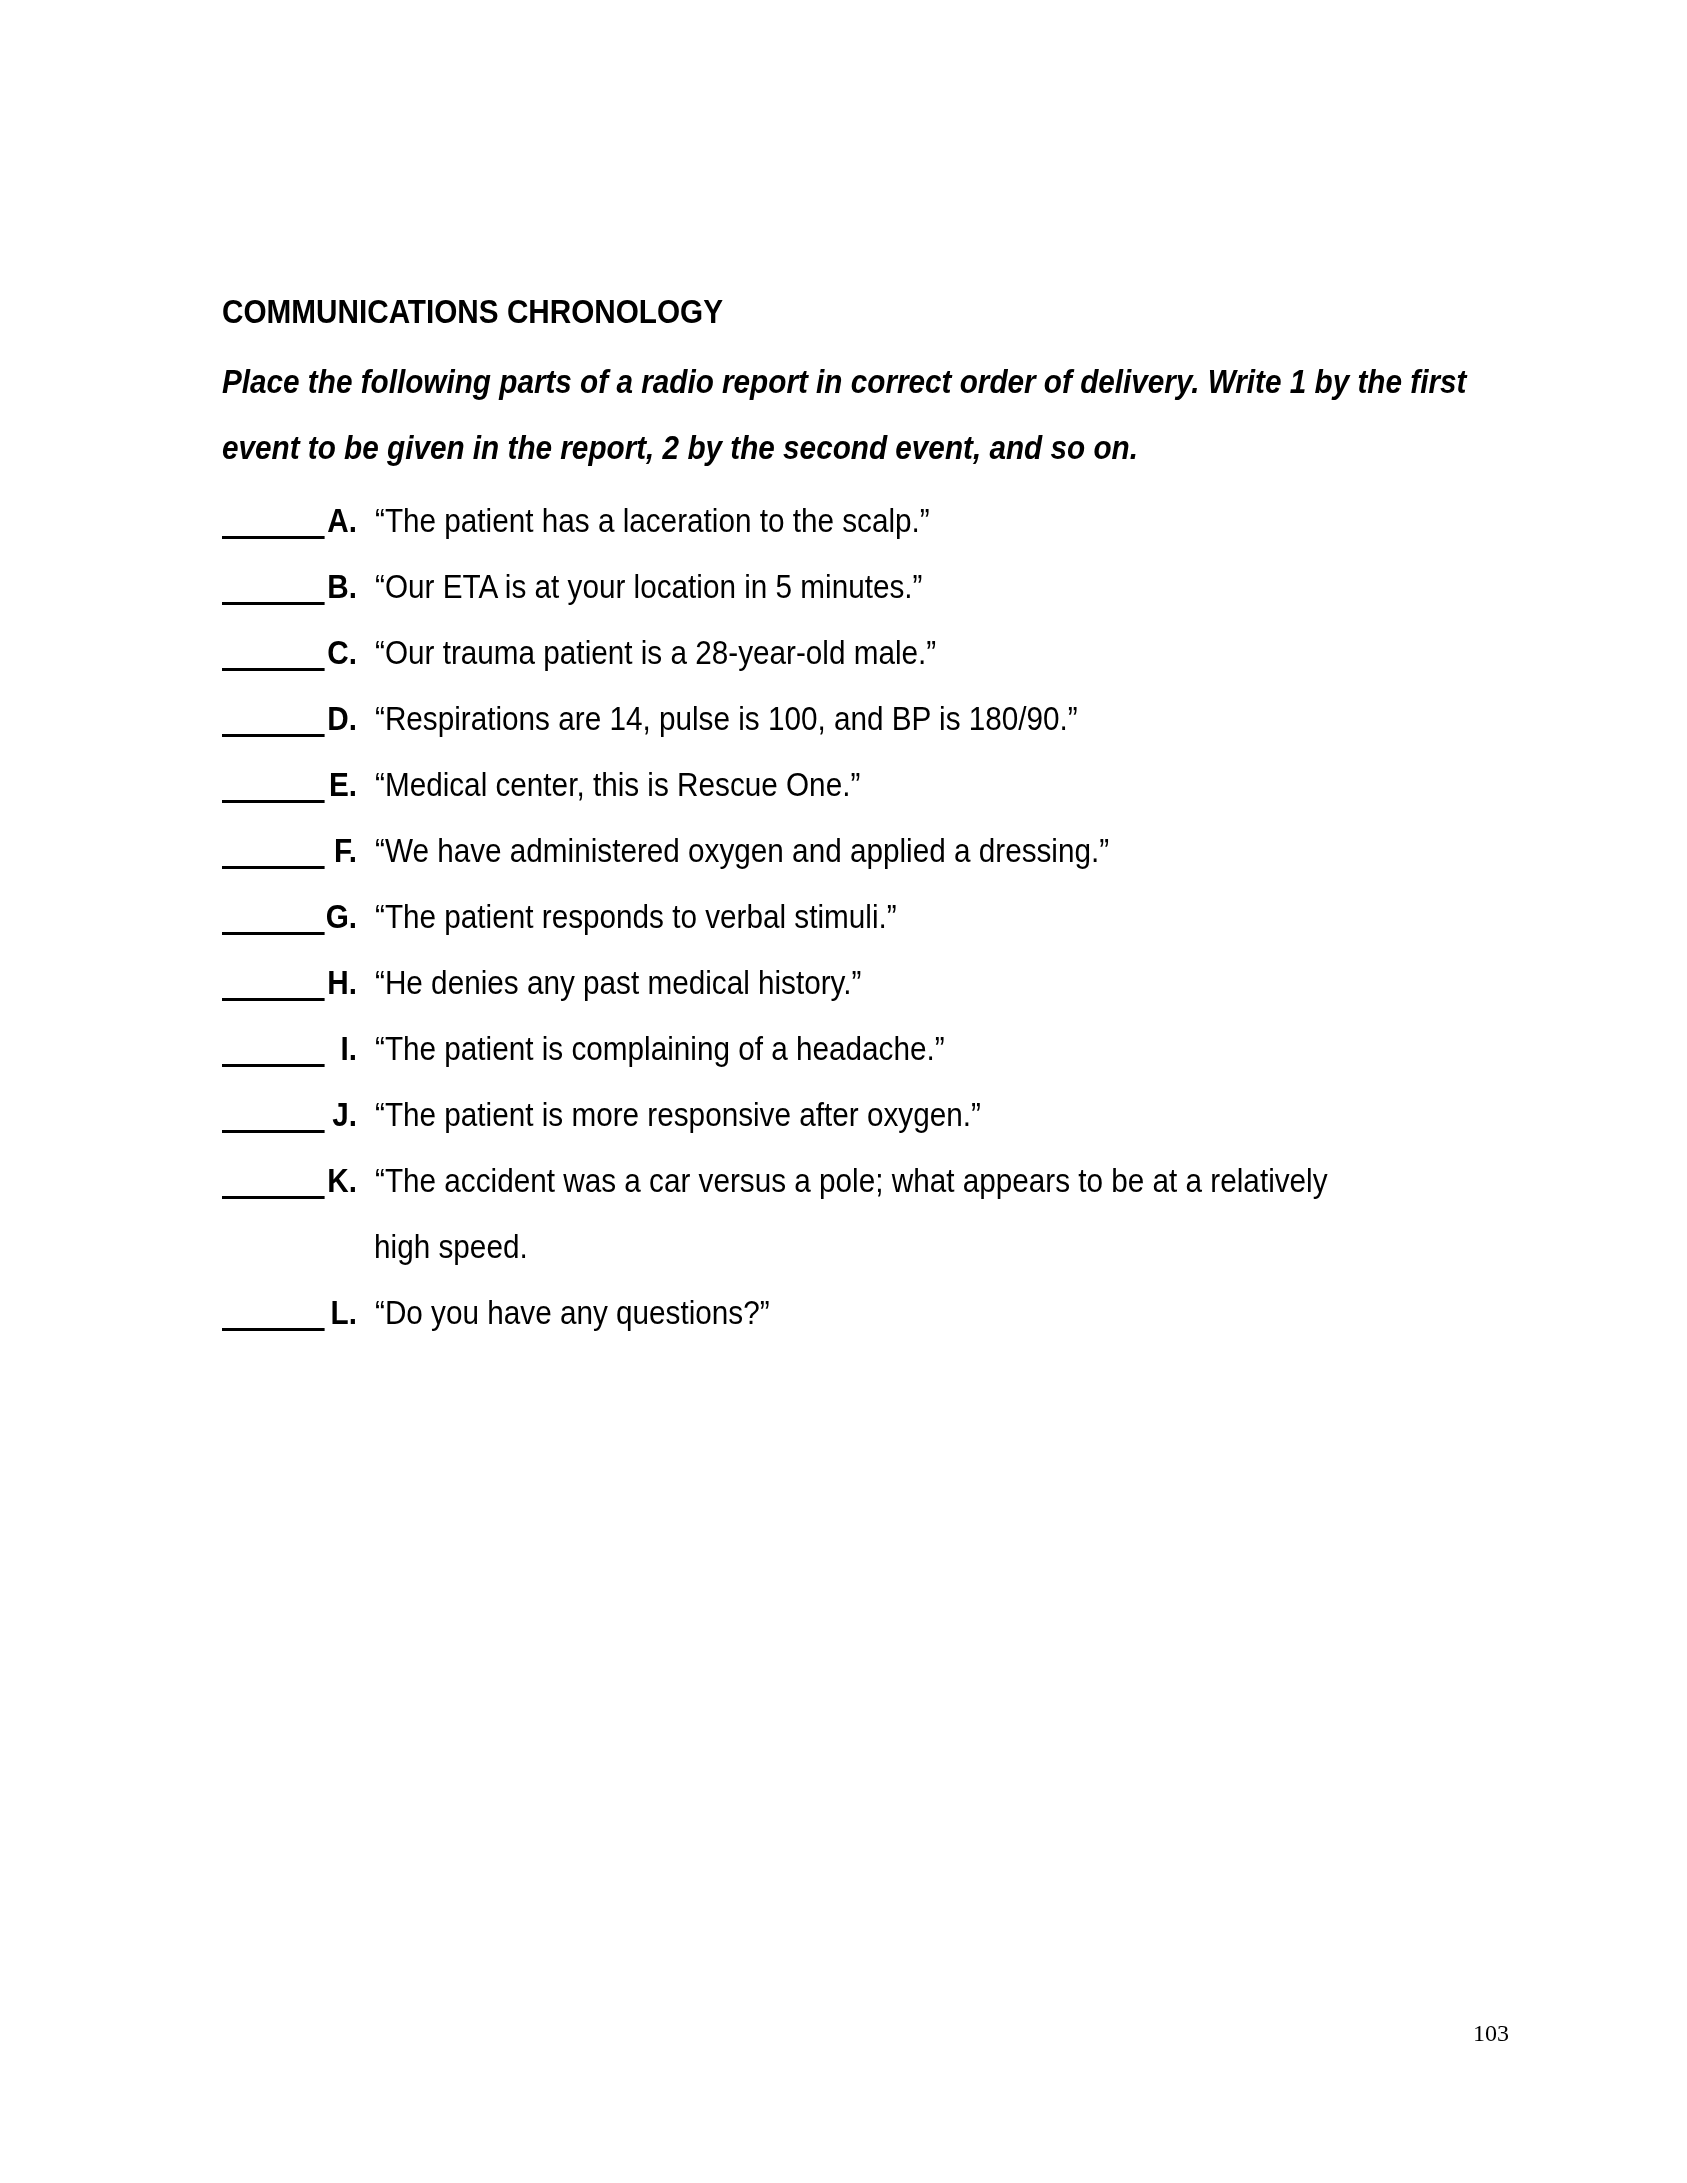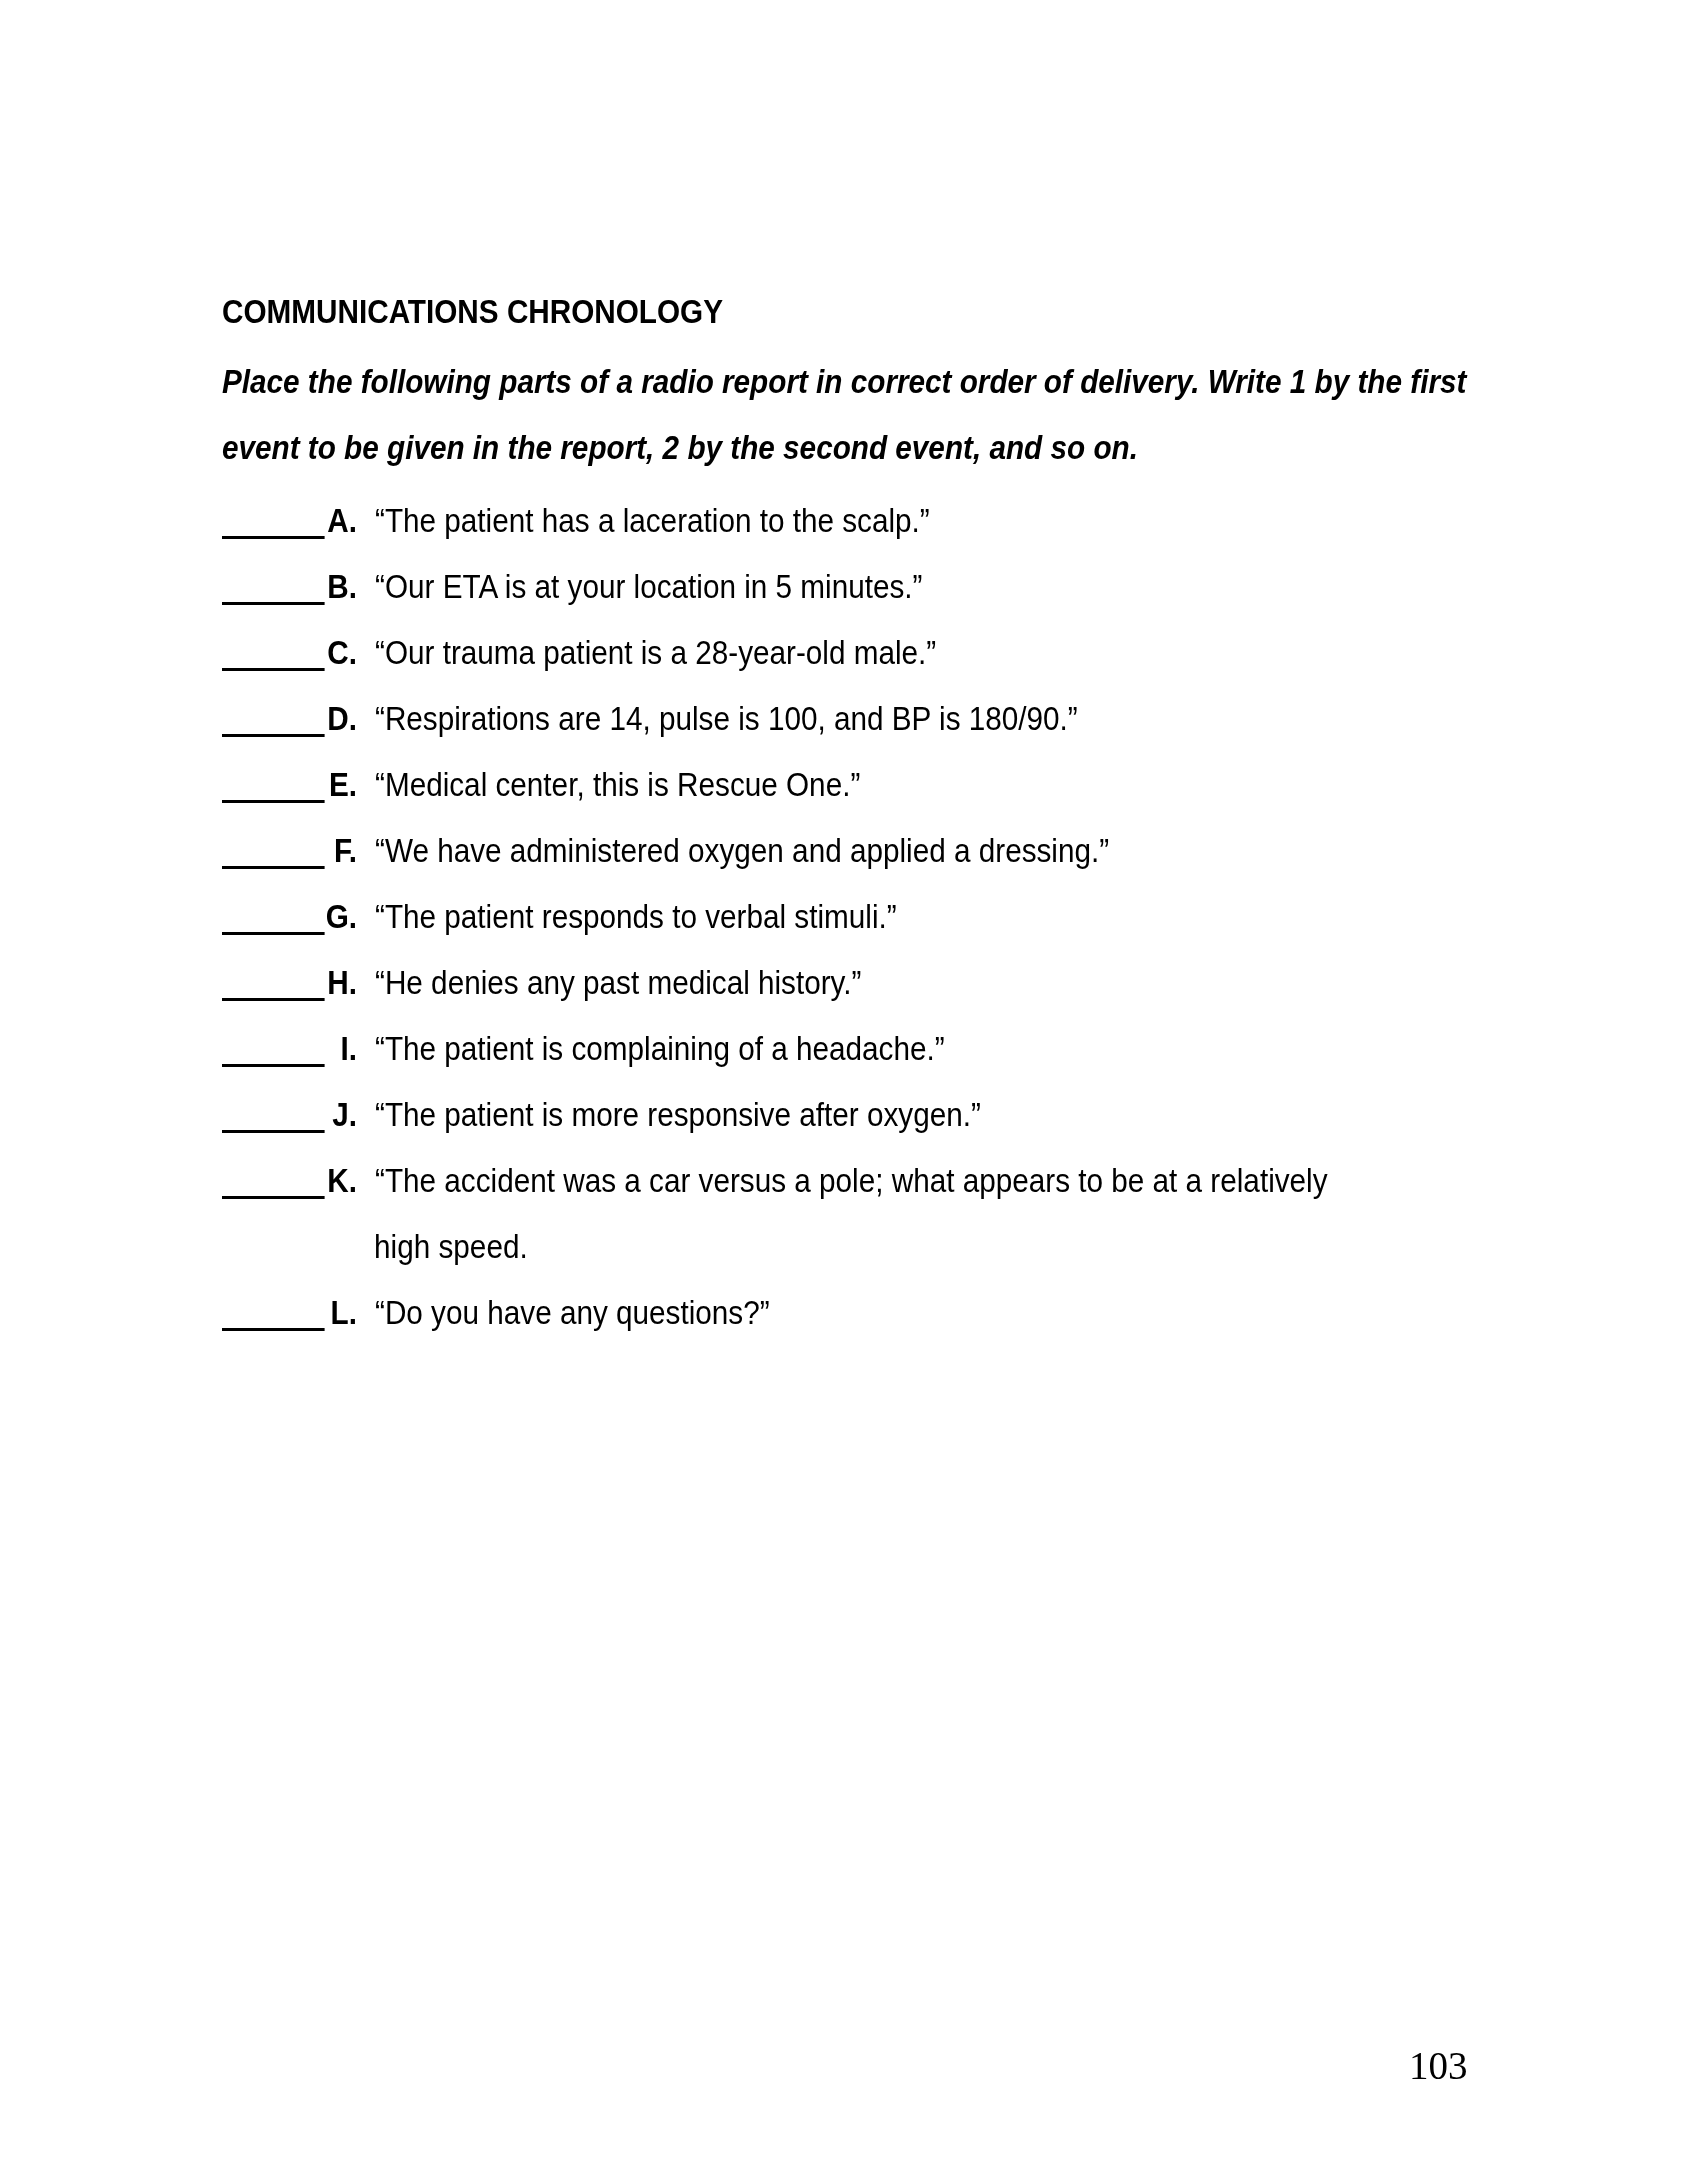--- a/index.html
+++ b/index.html
@@ -48,26 +48,25 @@
     text-align: right;
     font-weight: bold;
   }
   .text { padding-left: 20px; }
   .text2 {
     margin-left: 169px;
     white-space: nowrap;
   }
   .page-number {
     position: absolute;
-    left: 1409px;
+    left: 1473px;
     top: 2017px;
     font-family: "Liberation Serif", serif;
-    font-size: 39px;
+    font-size: 24px;
     line-height: 33px;
-    margin-top: 32px;
   }
 </style>
 </head>
 <body>
 
 <div class="page">
 
   <div class="content">
 
     <div class="title">COMMUNICATIONS CHRONOLOGY</div>

